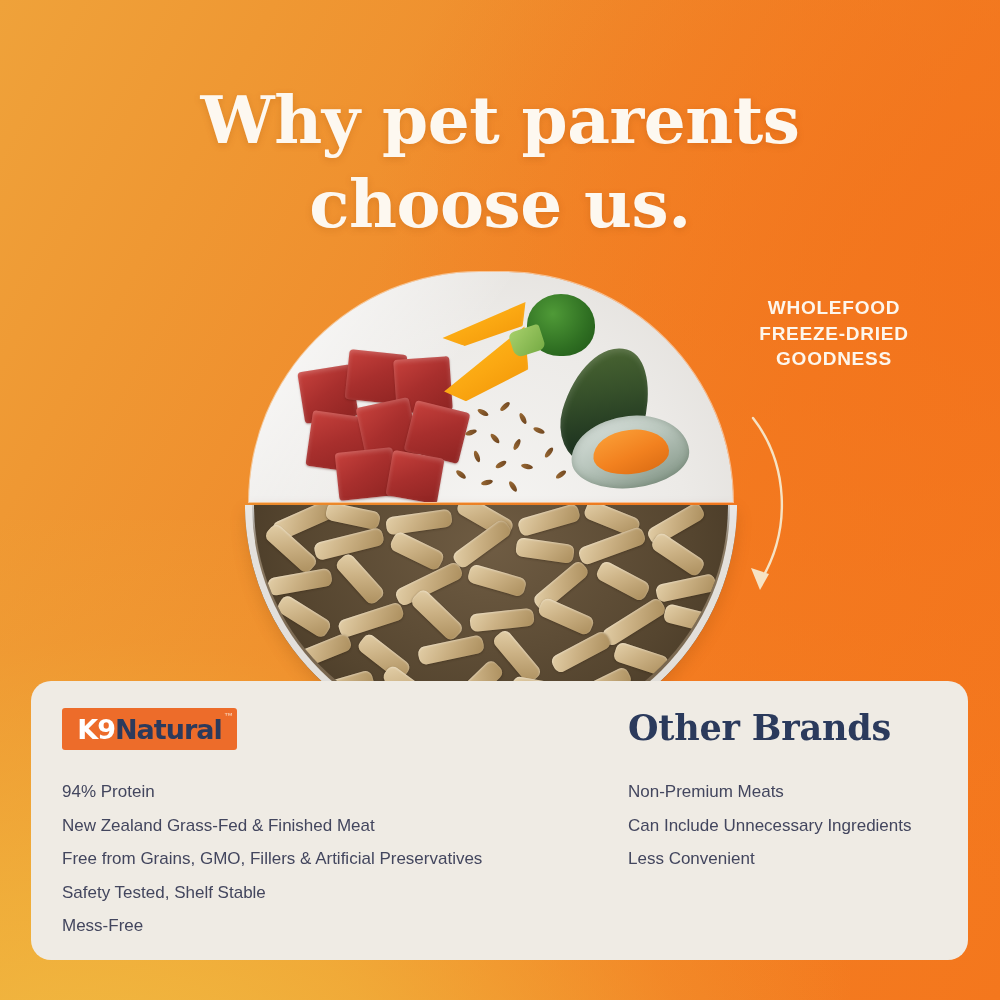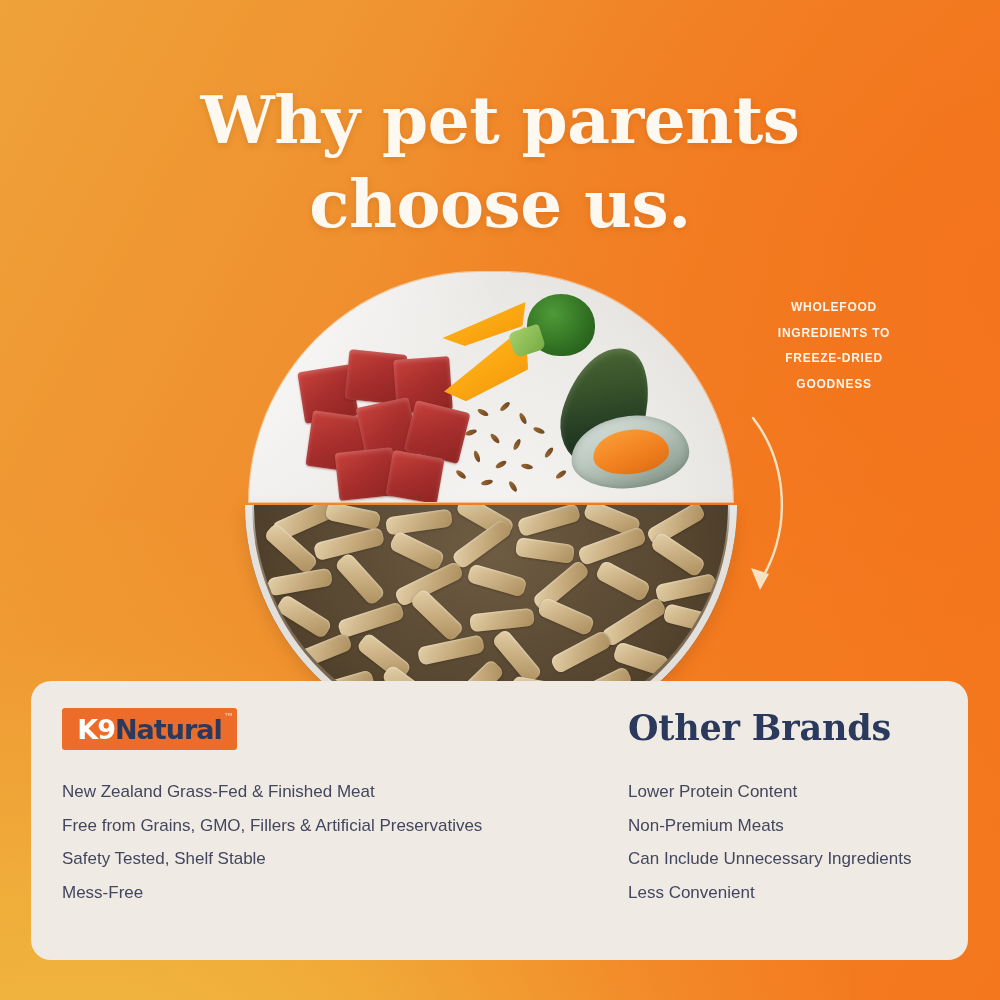--- a/index.html
+++ b/index.html
@@ -56,21 +56,21 @@
     color:#fdf8f0;
     text-shadow:0 2px 7px rgba(150,70,10,.22);
   }
   #headline .hl-line { display:block; }
 
   
   #callout {
     position:absolute; left:712px; top:295px; width:244px;
     text-align:center;
     color:#fdf6ec;
-    font-size:12px;
+    font-size:19px;
     font-weight:600;
     line-height:25.5px;
     letter-spacing:.75px;
   }
   #callout span { display:block; }
 
   
   #arrow { position:absolute; left:715px; top:400px; width:110px; height:210px; }
 
   
@@ -218,21 +218,20 @@
   <div id="bg-glow-gold"></div>
   <div id="bg-glow-orange"></div>
 
   <h1 id="headline">
     <span class="hl-line">Why pet parents</span>
     <span class="hl-line">choose us.</span>
   </h1>
 
   <div id="callout">
     <span>WHOLEFOOD</span>
-    <span>INGREDIENTS TO</span>
     <span>FREEZE-DRIED</span>
     <span>GOODNESS</span>
   </div>
 
   <svg id="arrow" viewBox="0 0 110 210">
     <path d="M38 18 C 72 62, 78 128, 45 182" fill="none" stroke="#f6e3c4" stroke-width="2.4" stroke-linecap="round"></path>
     <path d="M45 190 L 36 168 L 54 174 Z" fill="#f6e3c4"></path>
   </svg>
 
   <div id="food">
@@ -339,26 +338,26 @@
       <div id="logo-text">
         <span id="logo-k9">K9</span>
           <span id="logo-natural">Natural</span>
       </div>
       <span id="logo-tm">™</span>
     </div>
 
     <div id="other-brands-title">Other Brands</div>
 
     <div class="list" id="list-left">
+      <div class="list-item">94% Protein</div>
       <div class="list-item">New Zealand Grass-Fed &amp; Finished Meat</div>
       <div class="list-item">Free from Grains, GMO, Fillers &amp; Artificial Preservatives</div>
       <div class="list-item">Safety Tested, Shelf Stable</div>
       <div class="list-item">Mess-Free</div>
     </div>
 
     <div class="list" id="list-right">
-      <div class="list-item">Lower Protein Content</div>
       <div class="list-item">Non-Premium Meats</div>
       <div class="list-item">Can Include Unnecessary Ingredients</div>
       <div class="list-item">Less Convenient</div>
     </div>
   </div>
 </div>
 
 </body></html>

